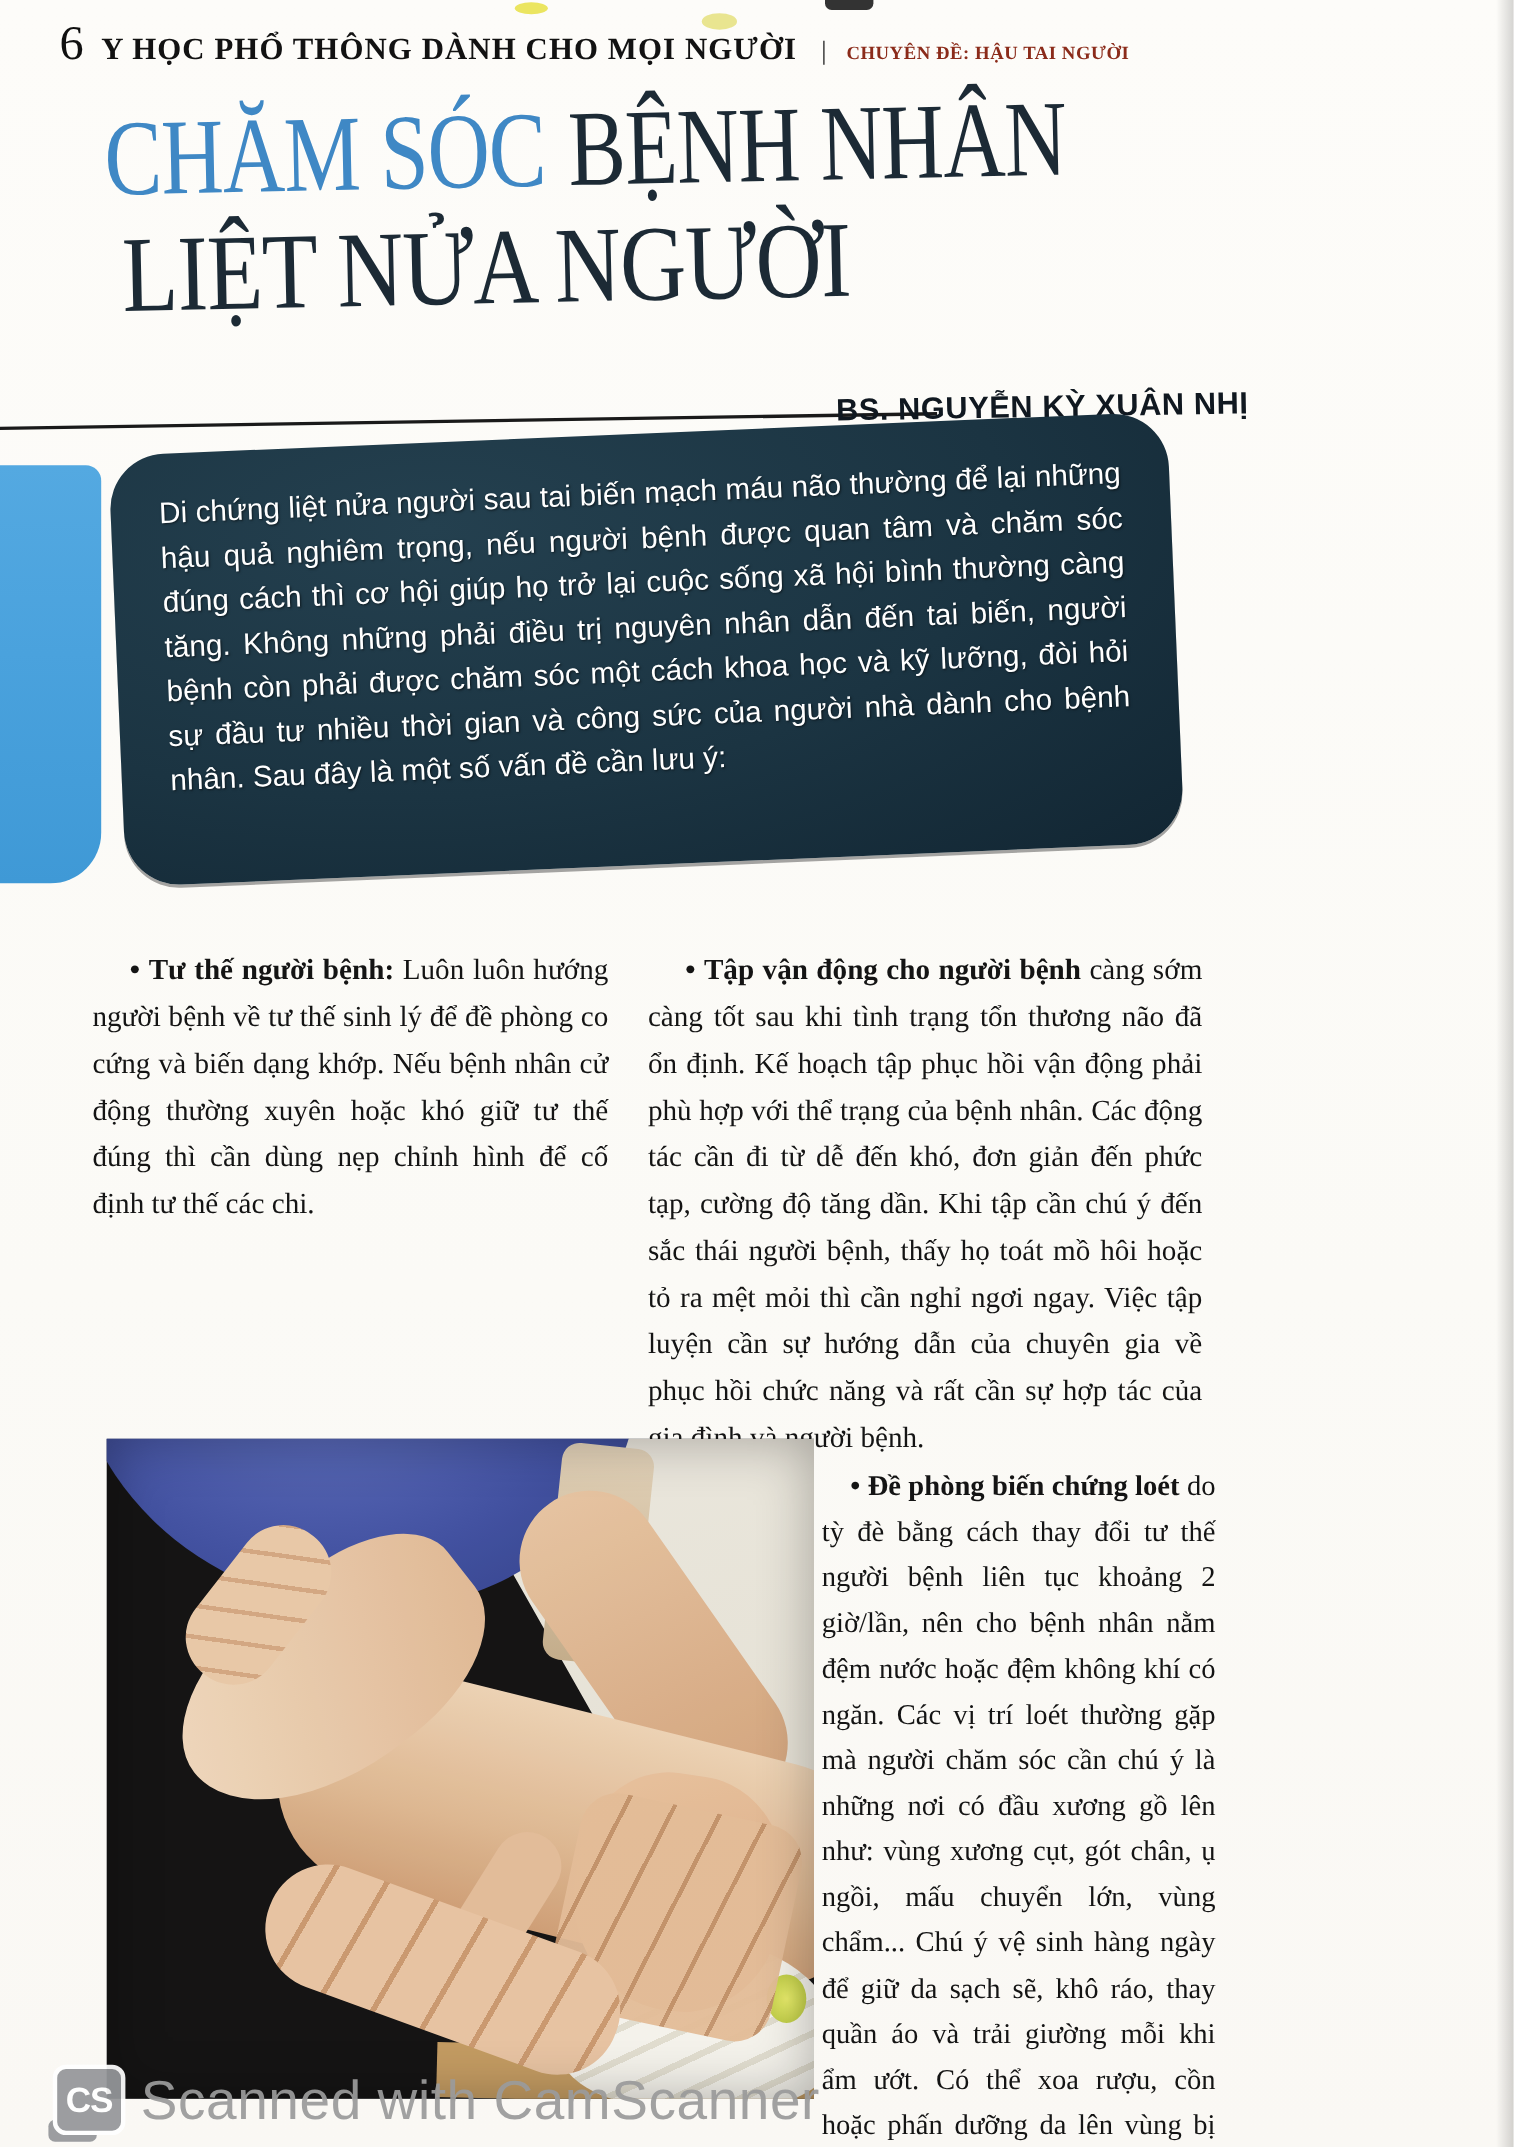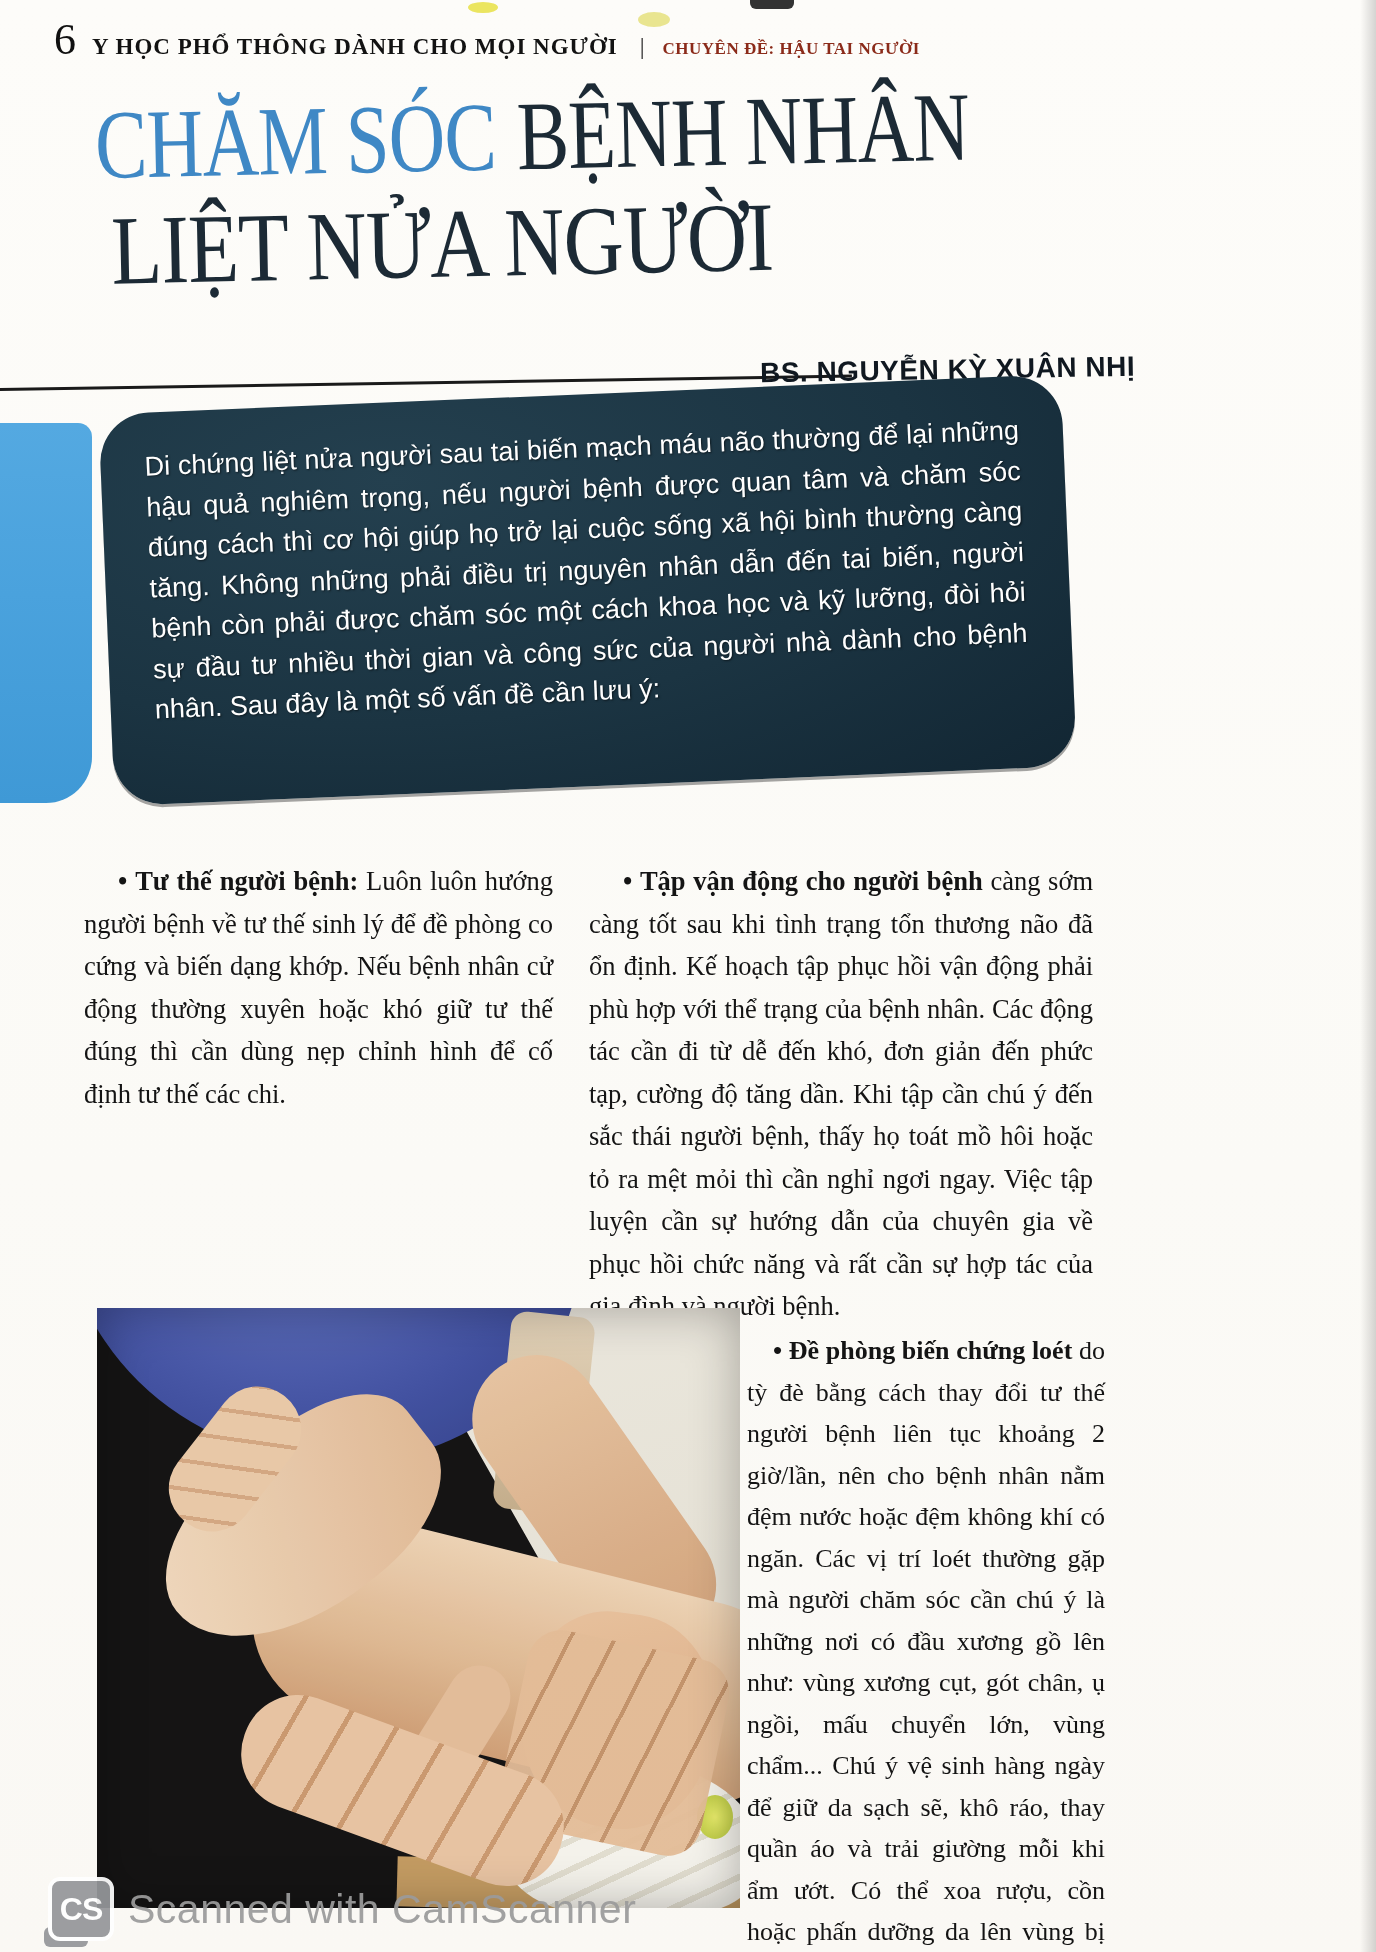--- a/index.html
+++ b/index.html
@@ -14,21 +14,21 @@
   }
   .page::after{
     content:"";position:absolute;top:0;right:0;width:16px;height:100%;
     background:linear-gradient(to right,rgba(0,0,0,0),rgba(0,0,0,0.16));
     pointer-events:none;
   }
 
   
   .header{position:absolute;left:54px;top:18px;display:flex;align-items:baseline;gap:16px;white-space:nowrap;}
   .page-num{font-size:44px;font-weight:400;color:#101010;line-height:1;}
-  .journal{font-size:23px;font-weight:700;letter-spacing:1px;color:#121212;}
+  .journal{font-size:28px;font-weight:700;letter-spacing:1px;color:#121212;}
   .hdr-divider{font-size:24px;font-weight:400;color:#222;margin:0 2px 0 6px;}
   .section{font-size:17px;font-weight:700;letter-spacing:0.5px;color:#8b2b1a;}
 
   .speck{position:absolute;border-radius:50%;}
   .speck-a{left:468px;top:2px;width:30px;height:11px;background:#e6df39;opacity:.8;}
   .speck-b{left:638px;top:12px;width:32px;height:15px;background:#d9d23a;opacity:.55;}
   .speck-c{left:750px;top:0;width:44px;height:9px;background:#1d1d1d;border-radius:0 0 6px 6px;opacity:.9;}
 
   
   .title{position:absolute;left:94px;top:96px;transform:rotate(-1.2deg);transform-origin:left top;line-height:1;}
@@ -118,21 +118,21 @@
   .p-veil{left:0;top:0;width:100%;height:100%;
     box-shadow:inset 0 0 50px rgba(0,0,0,.3);background:rgba(120,90,40,.05);}
 
   
   .watermark{position:absolute;left:44px;top:1843px;display:flex;align-items:center;gap:18px;opacity:.93;z-index:5;margin-top:34px;}
   .wm-icon-wrap{position:relative;width:66px;height:64px;}
   .wm-icon{position:absolute;left:4px;top:0;width:58px;height:56px;background:#95979a;
     border:4px solid #ffffff;border-radius:12px;display:flex;align-items:center;justify-content:center;
     font-family:"Liberation Sans",sans-serif;font-weight:700;font-size:32px;color:#ffffff;letter-spacing:-1px;}
   .wm-tab{position:absolute;left:0;bottom:-6px;width:44px;height:20px;background:#95979a;border-radius:6px;}
-  .wm-text{font-family:"Liberation Sans",sans-serif;font-size:41px;color:#9b9b9b;letter-spacing:.5px;white-space:nowrap;}
+  .wm-text{font-family:"Liberation Sans",sans-serif;font-size:50px;color:#9b9b9b;letter-spacing:.5px;white-space:nowrap;}
 </style>
 </head>
 <body>
 
 <div class="page">
 
   <div class="speck speck-a"></div>
   <div class="speck speck-b"></div>
   <div class="speck speck-c"></div>
 

